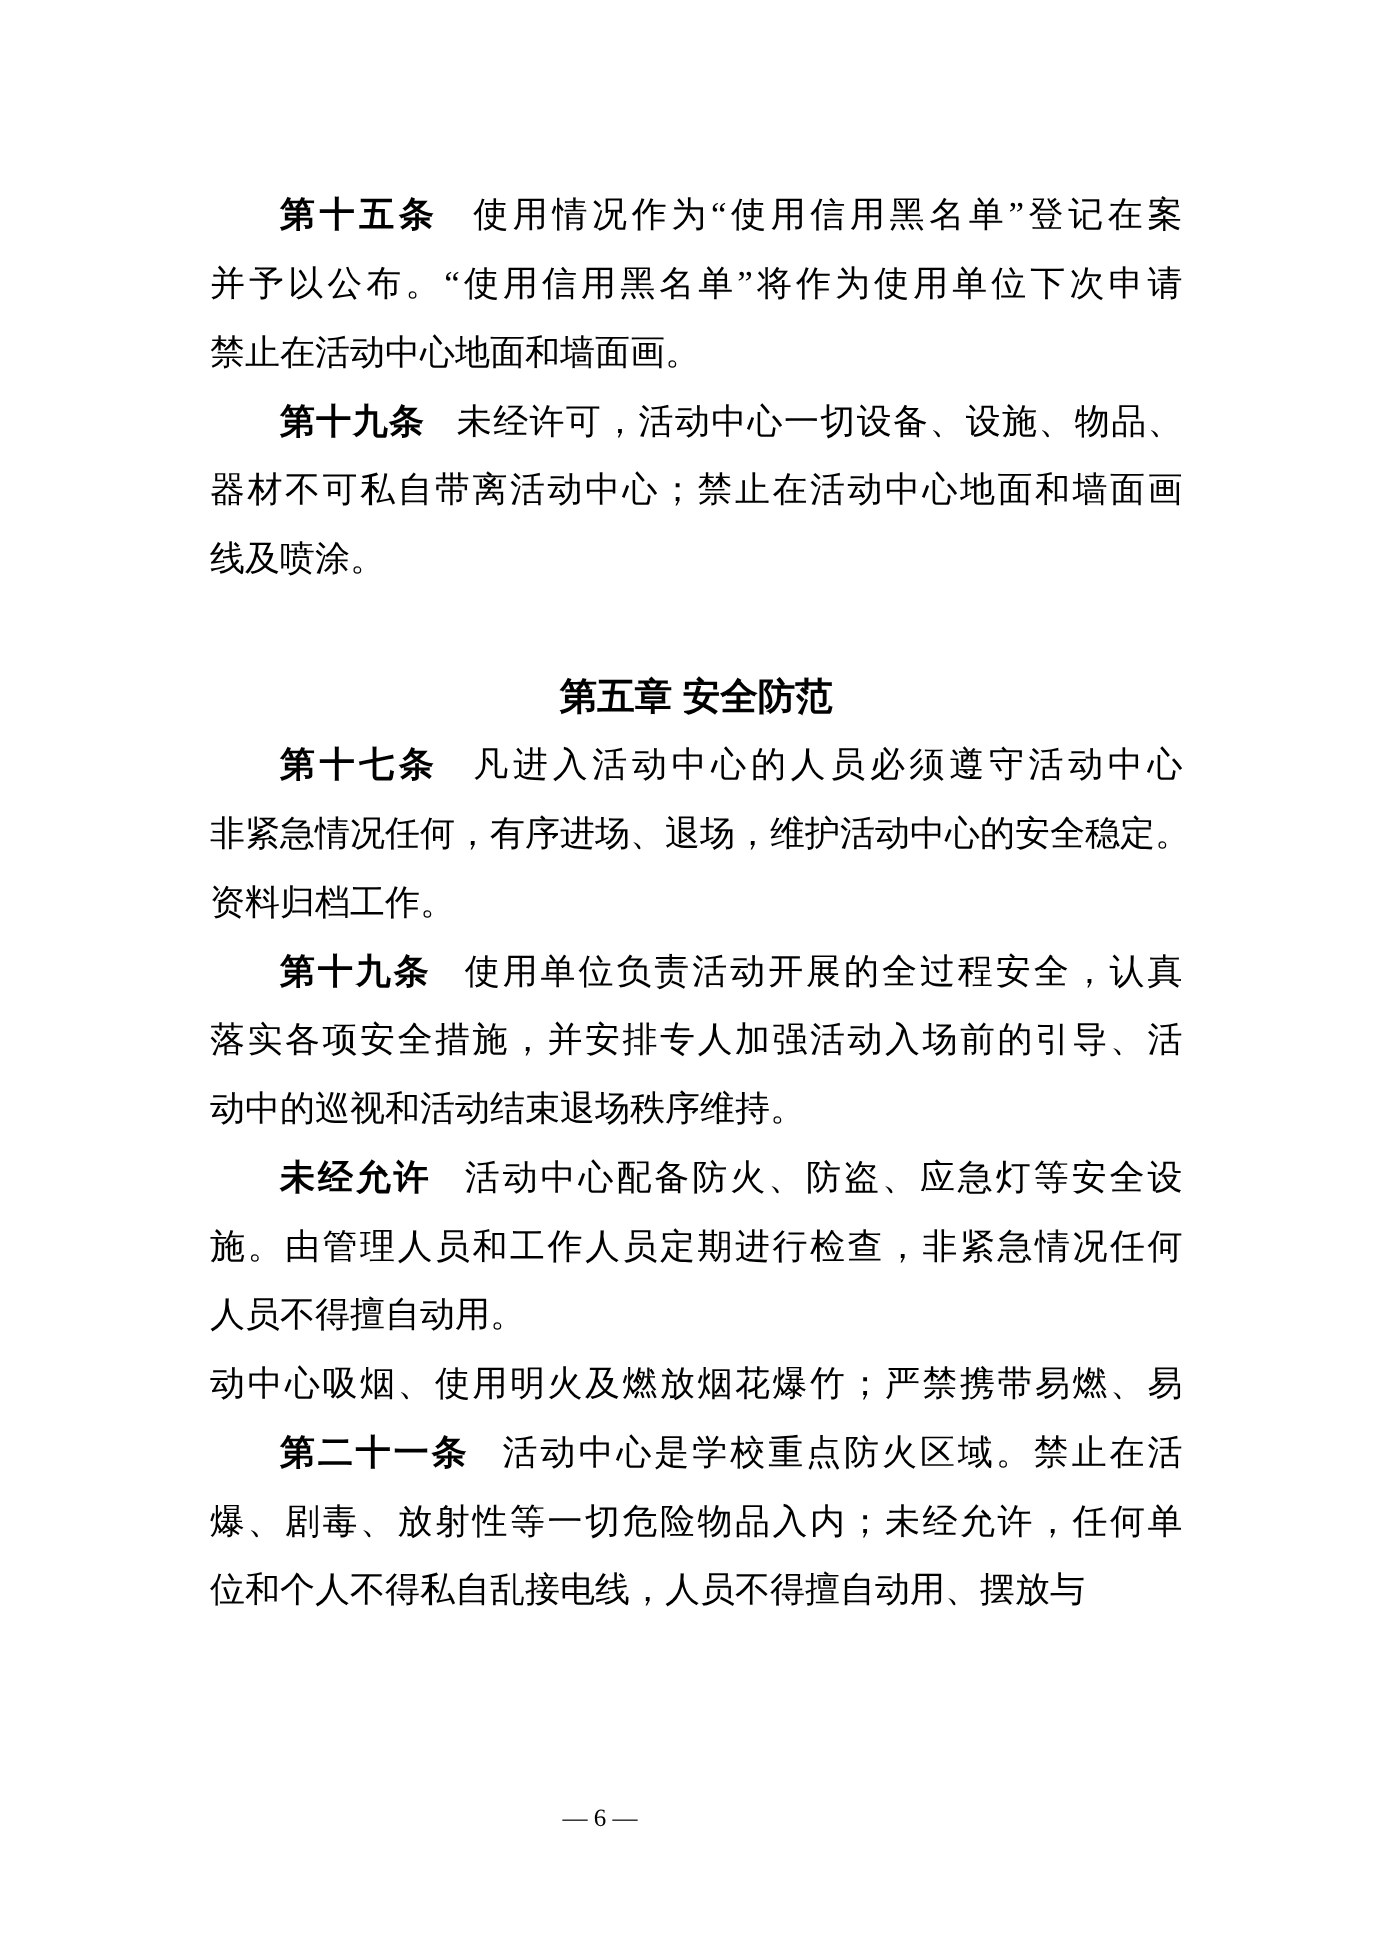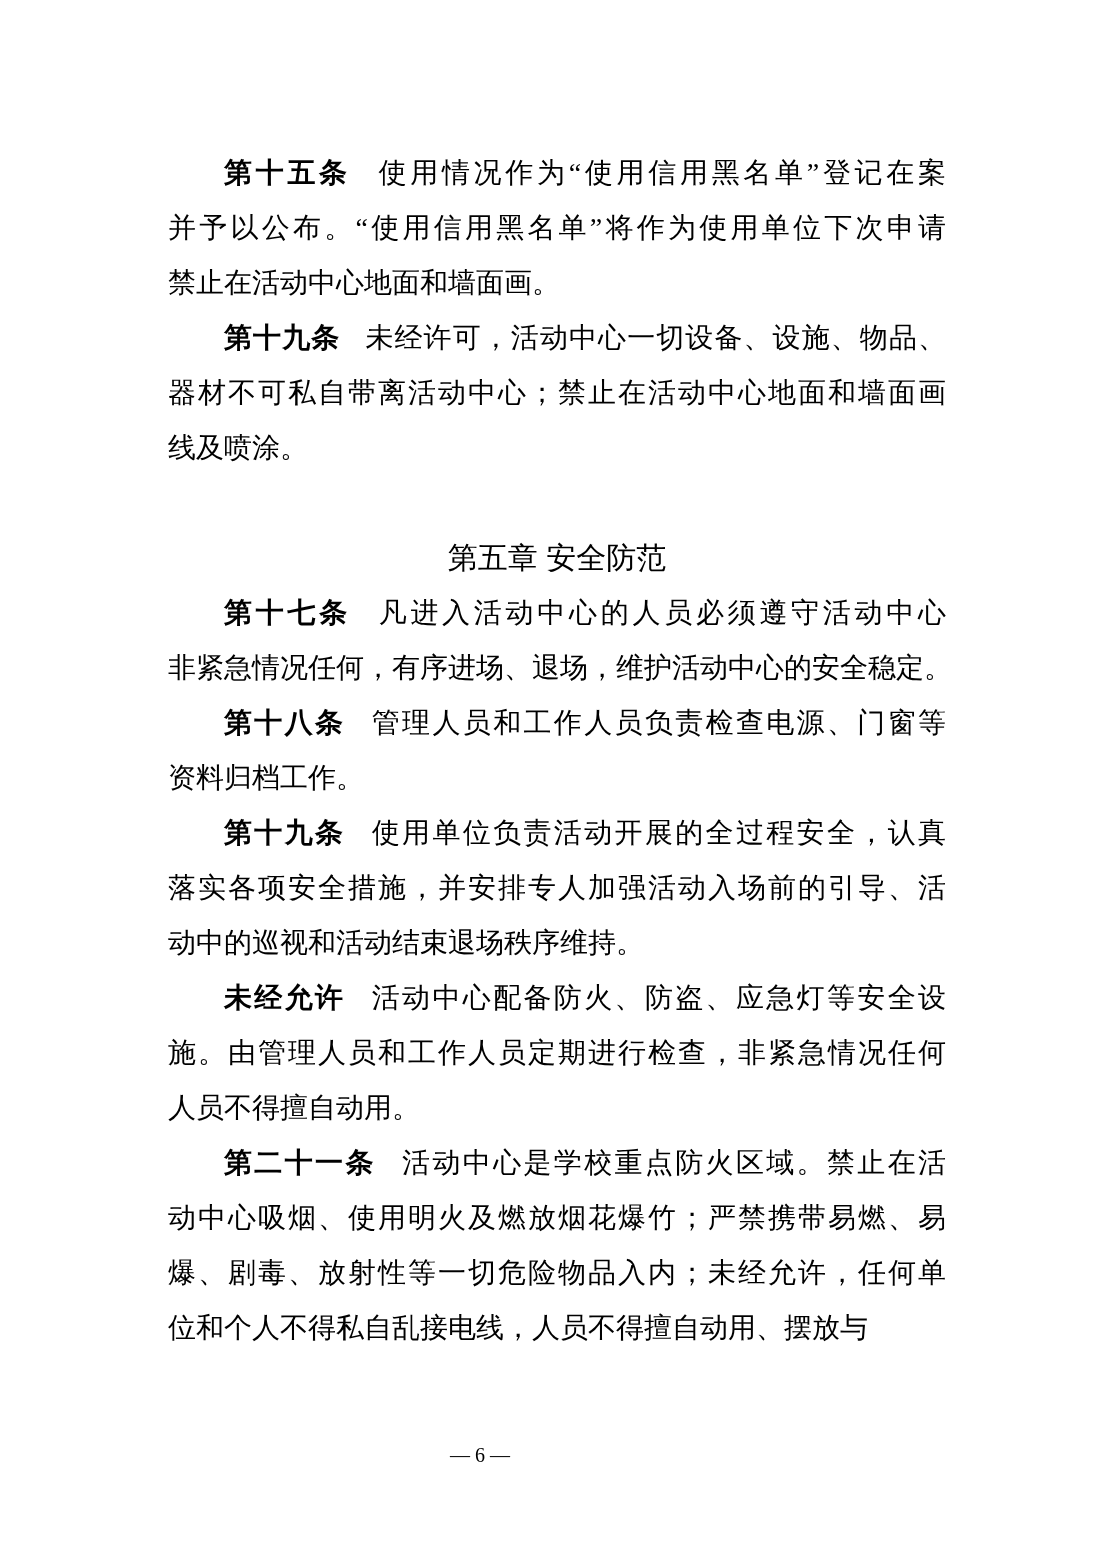--- a/index.html
+++ b/index.html
@@ -47,21 +47,21 @@
   }
   .label-gap {
     display: inline-block;
     width: 24px;
   }
   .chapter {
     margin-top: 55px;     
     font-size: 30px;
     line-height: 55px;
     height: 55px;
-    font-weight: normal;
+    font-weight: bold;
     text-align: center;
     font-family: "Liberation Sans", "DejaVu Sans", sans-serif;
   }
   .page-number {
     position: absolute;
     top: 1440px;
     left: 0;
     width: 100%;
     text-align: center;
     font-size: 20px;
@@ -84,34 +84,33 @@
         <div class="line first"><span class="article-label">第十九条</span><span class="label-gap"></span><span>未经许可，活动中心一切设备、设施、物品、</span></div>
         <div class="line">器材不可私自带离活动中心；禁止在活动中心地面和墙面画</div>
         <div class="line last">线及喷涂。</div>
       </div>
       <div class="chapter">第五章 安全防范</div>
       <div class="article">
         <div class="line first"><span class="article-label">第十七条</span><span class="label-gap"></span><span>凡进入活动中心的人员必须遵守活动中心</span></div>
         <div class="line last">非紧急情况任何，有序进场、退场，维护活动中心的安全稳定。</div>
       </div>
       <div class="article">
-        <div class="line first"><span class="article-label">第十八条</span><span class="label-gap"></span><span>管理人员和工作人员负责检查电源、门窗等</span></div>
         <div class="line last">资料归档工作。</div>
       </div>
       <div class="article">
         <div class="line first"><span class="article-label">第十九条</span><span class="label-gap"></span><span>使用单位负责活动开展的全过程安全，认真</span></div>
         <div class="line">落实各项安全措施，并安排专人加强活动入场前的引导、活</div>
         <div class="line last">动中的巡视和活动结束退场秩序维持。</div>
       </div>
       <div class="article">
         <div class="line first"><span class="article-label">未经允许</span><span class="label-gap"></span><span>活动中心配备防火、防盗、应急灯等安全设</span></div>
         <div class="line">施。由管理人员和工作人员定期进行检查，非紧急情况任何</div>
         <div class="line last">人员不得擅自动用。</div>
       </div>
       <div class="article">
+        <div class="line">动中心吸烟、使用明火及燃放烟花爆竹；严禁携带易燃、易</div>
         <div class="line first"><span class="article-label">第二十一条</span><span class="label-gap"></span><span>活动中心是学校重点防火区域。禁止在活</span></div>
-        <div class="line">动中心吸烟、使用明火及燃放烟花爆竹；严禁携带易燃、易</div>
         <div class="line">爆、剧毒、放射性等一切危险物品入内；未经允许，任何单</div>
         <div class="line last">位和个人不得私自乱接电线，人员不得擅自动用、摆放与</div>
       </div>
     </div>
   <div class="page-number">— 6 —</div>
 </div>
 
 </body></html>

